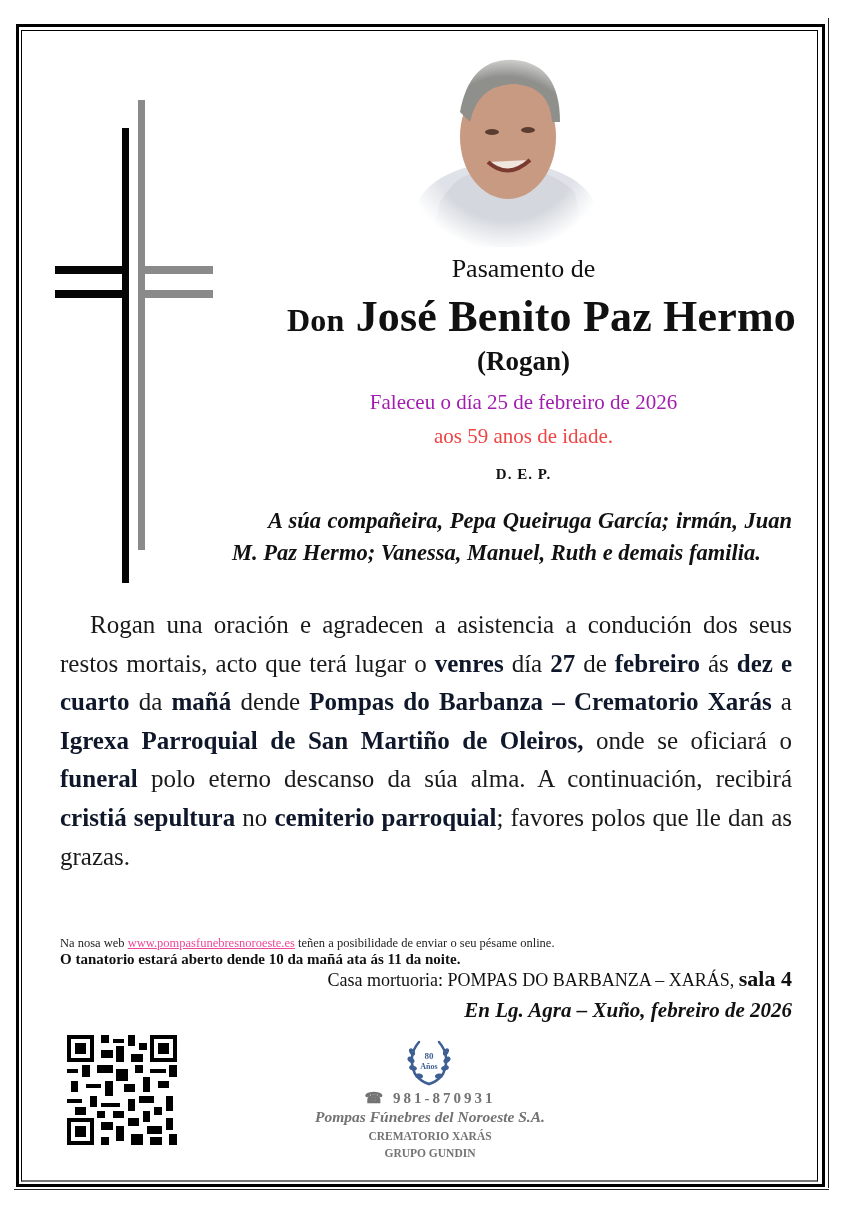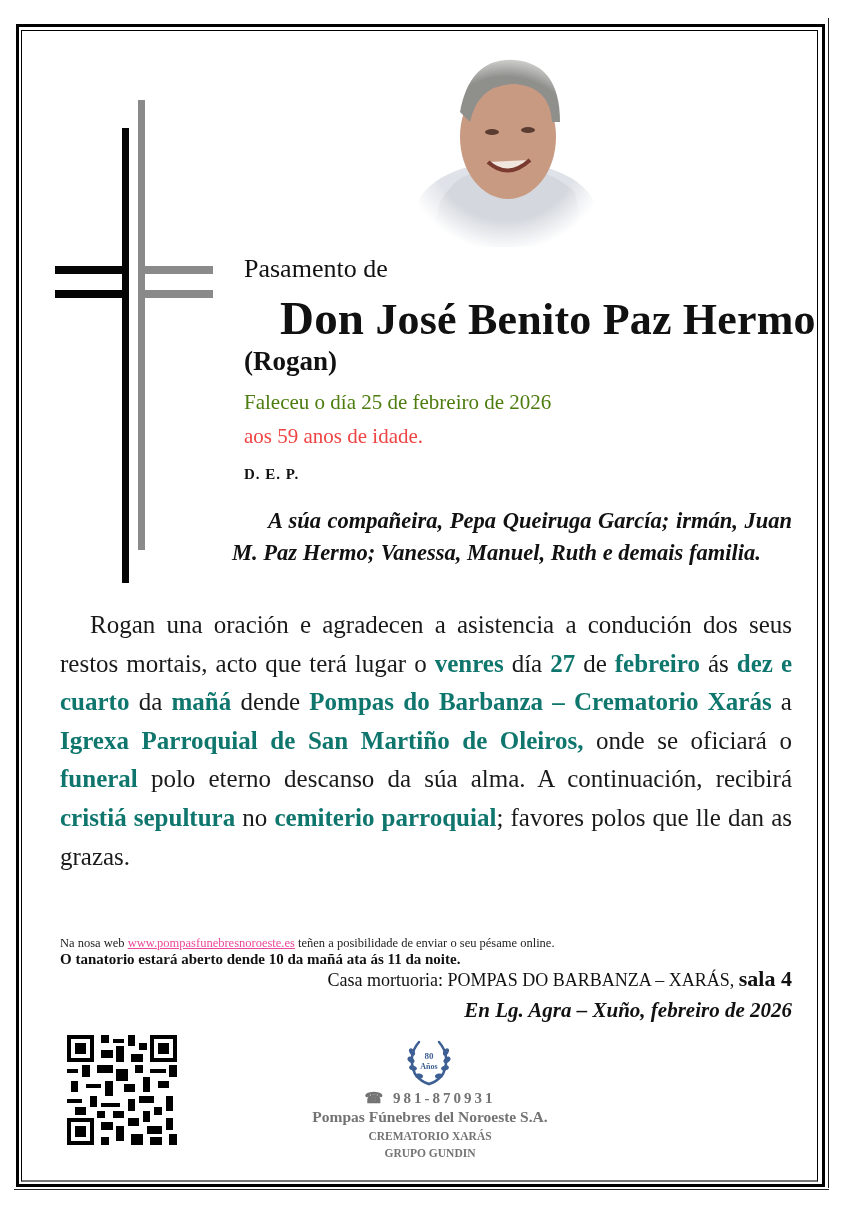--- a/index.html
+++ b/index.html
@@ -17,50 +17,50 @@
   
   .cross { position: absolute; left: 50px; top: 98px; width: 170px; height: 500px; }
   .bar { position: absolute; }
   .blk { background: #050505; }
   .gry { background: #8a8a8a; }
 
   
   .photo { position: absolute; left: 400px; top: 42px; width: 212px; height: 205px; }
 
   
-  .center-col { position: absolute; left: 244px; width: 575px; text-align: left; }
+  .center-col { position: absolute; left: 236px; width: 575px; text-align: center; }
   .pasamento { top: 254px; font-size: 26px; }
   .name { top: 291px; font-size: 44px; font-weight: bold; letter-spacing: 0.2px; white-space: nowrap; }
-  .name .don { font-size: 47px; margin-left: 36px; }
+  .name .don { font-size: 32px; margin-left: 36px; }
   .nick { top: 346px; font-size: 27px; font-weight: bold; }
-  .died { top: 390px; font-size: 21px; color: #4d7c0f; }
+  .died { top: 390px; font-size: 21px; color: #a21caf; }
   .age { top: 424px; font-size: 21px; color: #ef4444; }
   .dep { top: 466px; font-size: 15px; font-weight: bold; letter-spacing: 1px; }
 
   .family { position: absolute; left: 232px; top: 505px; width: 560px; font-size: 22.5px;
             font-style: italic; font-weight: bold; line-height: 32px; text-align: justify; text-indent: 36px; }
 
   .body-text { position: absolute; left: 60px; top: 606px; width: 732px; font-size: 25px;
                line-height: 38.6px; text-align: justify; text-indent: 30px; color: #1a1a1a; }
-  .body-text b { color: #0f766e; }
+  .body-text b { color: #0f172a; }
 
   .tanatorio { position: absolute; left: 60px; top: 914px; font-size: 15px; font-weight: bold; white-space: nowrap; margin-top: 37px; }
   .web-line { position: absolute; left: 60px; top: 936px; font-size: 12.5px; white-space: nowrap; color:#222; }
   .web-line a { color: #ec4899; text-decoration: underline; }
 
   .casa { position: absolute; right: 57px; top: 966px; font-size: 18px; font-weight: bold; white-space: nowrap; text-align: left; }
   .casa .sala { font-size: 22px; }
   .lugar { position: absolute; right: 57px; top: 998px; font-size: 21px; font-weight: bold; font-style: italic; white-space: nowrap; }
 
   .qr { position: absolute; left: 66px; top: 1035px; width: 112px; height: 110px; }
 
   .footer { position: absolute; left: 270px; width: 320px; text-align: center; color: #737373; font-weight: bold; }
   .laurel { position: absolute; left: 403px; top: 1038px; width: 52px; height: 48px; }
   .phone { top: 1089px; font-size: 15px; letter-spacing: 3px; }
-  .company { top: 1108px; font-size: 15.5px; }
+  .company { top: 1108px; font-size: 15.5px; font-style: italic; }
   .crem { top: 1130px; font-size: 11.5px; }
   .grupo { top: 1147px; font-size: 11.5px; }
   .abs { position: absolute; }
 </style>
 </head>
 <body>
 
 <div class="frame-outer"></div>
 <div class="frame-inner"></div>
 <div class="frame-right-line"></div>

